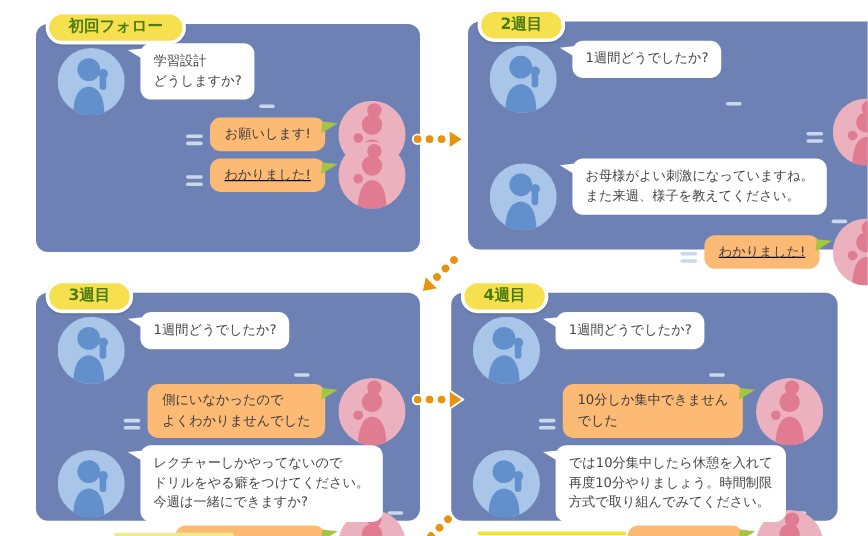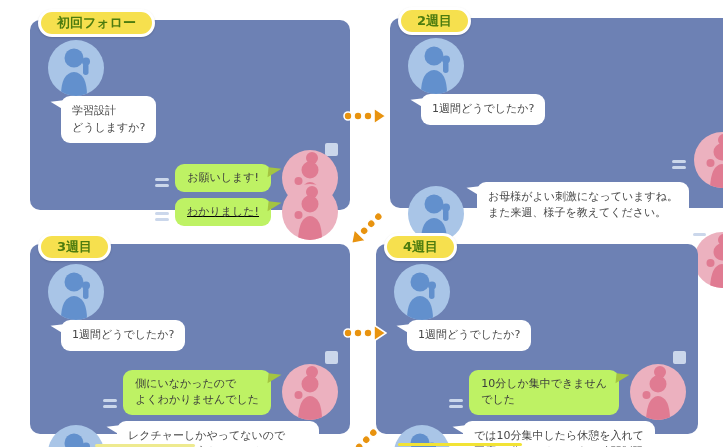--- a/index.html
+++ b/index.html
@@ -35,38 +35,38 @@
   }
   .bubble-coach{
     background:#ffffff;color:#474747;padding:7px 11px;margin-left:13px;
   }
   .bubble-coach:before{
     content:"";position:absolute;left:-10px;top:5px;width:0;height:0;
     border-right:13px solid #ffffff;border-bottom:10px solid transparent;
     transform:rotate(-6deg);
   }
   .bubble-parent{
-    background:#bef264;color:#3B3B3B;padding:6px 12px;margin-right:9px;
+    background:#fdba74;color:#3B3B3B;padding:6px 12px;margin-right:9px;
   }
   .bubble-parent:after{
     content:"";position:absolute;right:-10px;top:4px;width:0;height:0;
     border-left:13px solid #A4C541;border-bottom:10px solid transparent;
     transform:rotate(6deg);
   }
   .dash{
     width:13px;height:3px;border-radius:2px;background:#CBD7EB;
     align-self:flex-end;margin:0 0 6px 4px;flex:0 0 13px;
   }
   .dash2{
     align-self:flex-end;margin:0 6px 4px 0;flex:0 0 14px;
   }
   .dash2 i{display:block;width:14px;height:3px;border-radius:2px;background:#CBD7EB;margin-bottom:3px;}
   .row-coach .avatar{margin-top:4px;}
   .row-parent .avatar{margin:-12px 0 -12px 2px;}
-  .r1{margin-top:2px;flex-direction:column;}
+  .r1{margin-top:2px;}
   .r2{margin-top:0px;}
   .r3{margin-top:6px;}
   .r4{margin-top:2px;text-decoration:underline;}
   .flow-arrow{position:absolute;width:46px;height:24px;}
   .arrow-1{left:341px;top:104px;}
   .arrow-2{left:344px;top:216px;transform:rotate(135deg);}
   .arrow-3{left:341px;top:321px;}
   .arrow-4{left:339px;top:432px;transform:rotate(135deg);}
   .strip{position:absolute;height:3px;border-radius:2px;}
   .strip-left{left:95px;top:444px;width:100px;background:#EEEA8F;}

